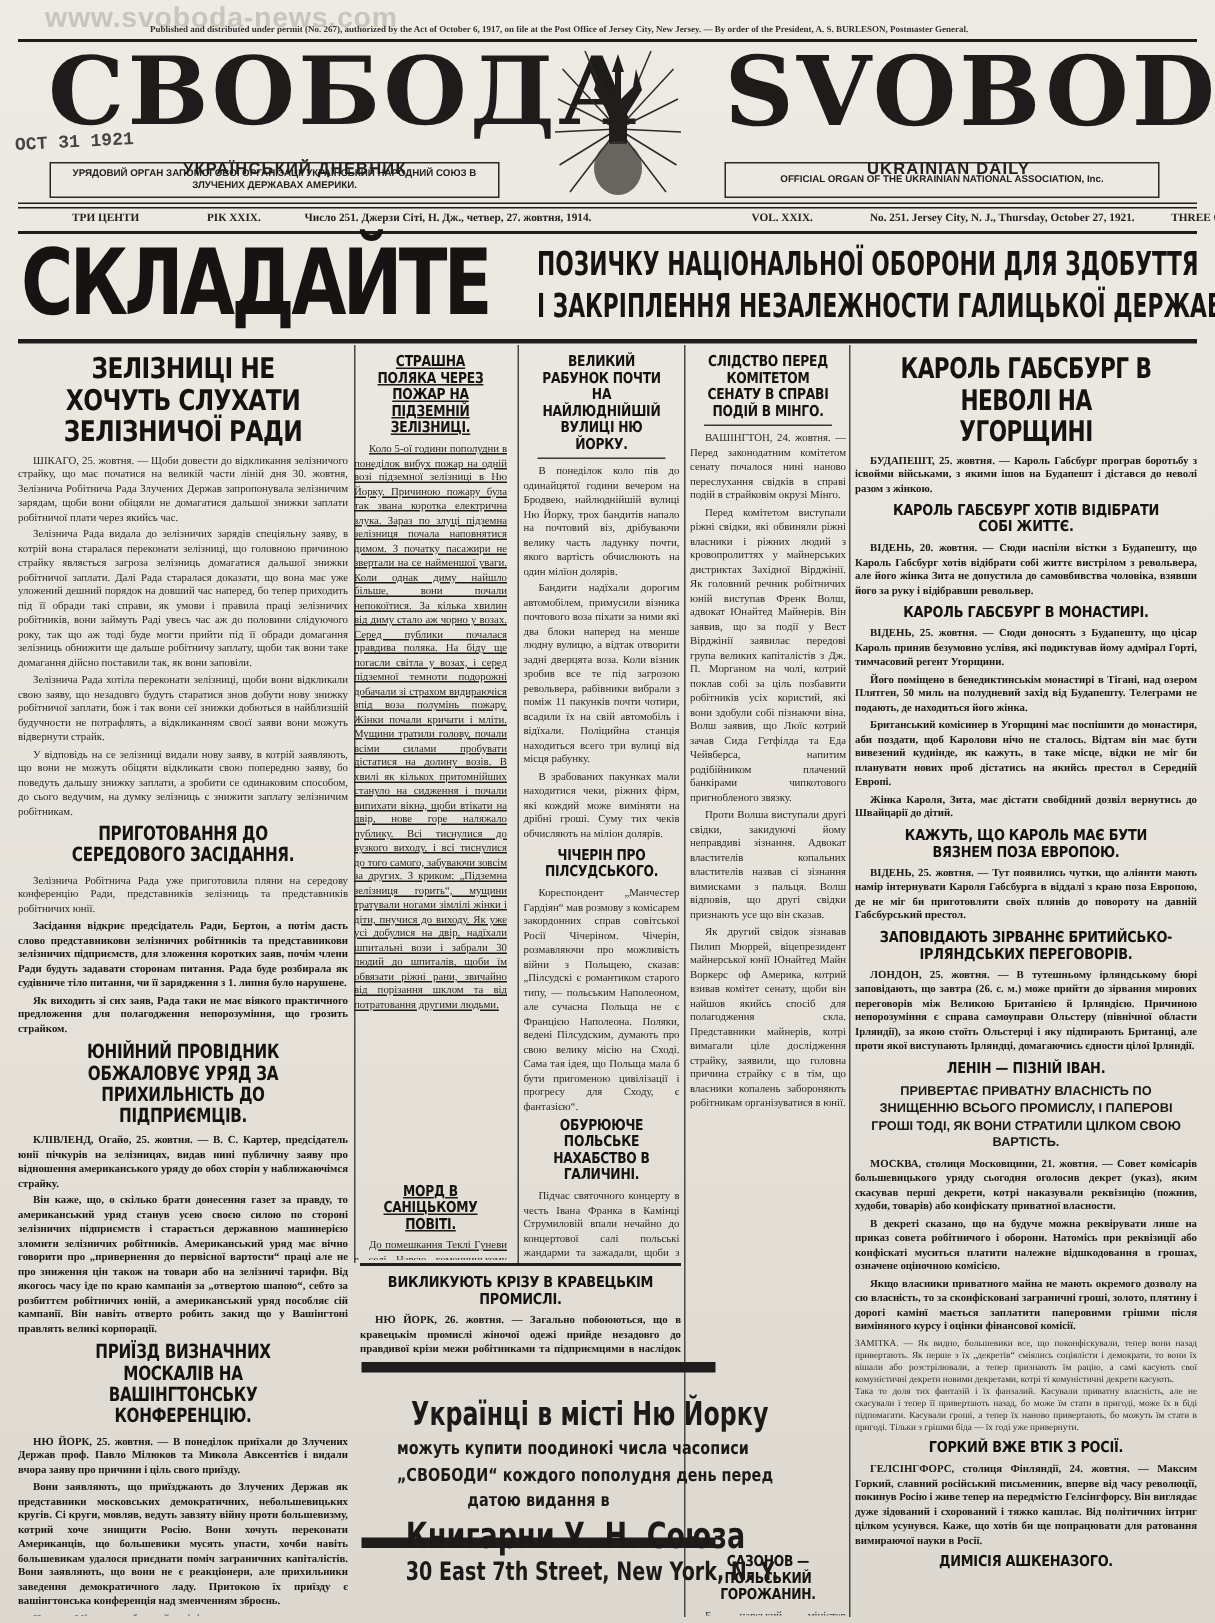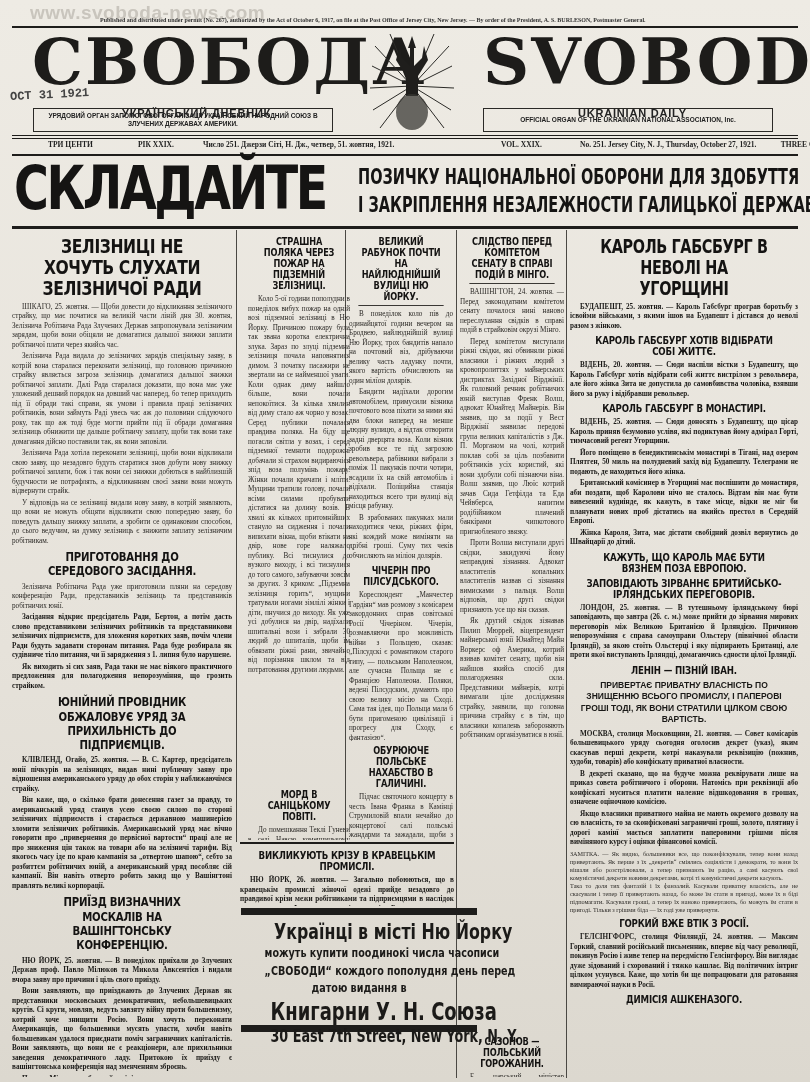--- a/index.html
+++ b/index.html
@@ -67,21 +67,21 @@
   .hl-xl { font-size: 19px; letter-spacing: -0.5px; }
   .hl-l { font-size: 13px; letter-spacing: -0.3px; }
   .hl-m { font-size: 10px; letter-spacing: -0.2px; }
   .body-text {
     font-size: 7.2px; line-height: 1.32; text-align: justify; color: #2a2825; text-indent: 10px; margin-bottom: 2px;
   }
   .bold-text { font-weight: bold; color: #1a1917; }
   .note { font-size: 6.2px; line-height: 1.3; color: #2c2a27; text-align: justify; }
   .ad {
     position: absolute; left: 241px; top: 908px; width: 236px; height: 124px; text-align: center;
-    border-top: 7px solid #1e1d1b; border-bottom: 7px solid #1e1d1b; padding-top: 4px;
+    border-top: 7px solid #1e1d1b; border-bottom: 7px solid #1e1d1b; padding-top: 16px;
   }
   .ad .a1 { font-family: "DejaVu Sans", sans-serif; font-weight: bold; font-size: 22px; transform: scaleX(0.72); white-space: nowrap; line-height: 1.2; }
   .ad .a2 { font-family: "DejaVu Sans", sans-serif; font-weight: bold; font-size: 12px; transform: scaleX(0.8); white-space: nowrap; line-height: 1.45; }
   .ad .a3 { font-family: "DejaVu Sans", sans-serif; font-weight: bold; font-size: 24px; transform: scaleX(0.75); white-space: nowrap; line-height: 1.2; }
   .ad .a4 { font-family: "DejaVu Sans", sans-serif; font-weight: bold; font-size: 17px; transform: scaleX(0.75); white-space: nowrap; line-height: 1.25; }
   .subhl { font-family: "Liberation Sans", sans-serif; font-weight: bold; font-size: 8.5px; text-align: center; line-height: 1.35; margin: 2px 4px 4px; color: #1a1917; }
   .boxed { border-bottom: 1.5px solid #3a3834; padding-bottom: 3px; }
 </style>
 </head>
 <body>
@@ -124,21 +124,21 @@
   <div class="official-box official-right">
     <span>OFFICIAL ORGAN OF THE UKRAINIAN NATIONAL ASSOCIATION, Inc.</span>
   </div>
 
   <div class="rule" style="top:135px;height:1px;"></div>
   <div class="rule" style="top:138px;height:1px;"></div>
 
   <div class="dateline">
     <span style="left:0;">ТРИ ЦЕНТИ</span>
     <span style="left:90px;">РІК XXIX.</span>
-    <span style="left:155px;">Число 251.   Джерзи Сіті, Н. Дж., четвер, 51. жовтня, 1921.</span>
+    <span style="left:155px;">Число 251.   Джерзи Сіті, Н. Дж., четвер, 27. жовтня, 1914.</span>
     <span style="left:453px;">VOL. XXIX.</span>
     <span style="left:508px;padding-left:24px;">No. 251.   Jersey City, N. J., Thursday, October 27, 1921.</span>
     <span style="right:0;">THREE CENTS</span>
   </div>
   <div class="rule" style="top:154px;height:2px;"></div>
 
   <div class="banner-big">СКЛАДАЙТЕ</div>
   <div class="banner-line" style="top:166px;">ПОЗИЧКУ НАЦІОНАЛЬНОЇ ОБОРОНИ ДЛЯ ЗДОБУТТЯ</div>
   <div class="banner-line" style="top:194px;">І ЗАКРІПЛЕННЯ НЕЗАЛЕЖНОСТИ ГАЛИЦЬКОЇ ДЕРЖАВИ</div>
   <div class="rule" style="top:226px;height:2.5px;"></div>
@@ -163,21 +163,21 @@
     <div class="hl hl-l" style="transform:scaleX(0.78);">ЮНІЙНИЙ ПРОВІДНИК ОБЖАЛОВУЄ УРЯД ЗА ПРИХИЛЬНІСТЬ ДО ПІДПРИЄМЦІВ.</div>
     <p class="body-text bold-text">КЛІВЛЕНД, Огайо, 25. жовтня. — В. С. Картер, предсідатель юнії пічкурів на зелізницях, видав нині публичну заяву про відношення американського уряду до обох сторін у наближаючімся страйку.</p>
     <p class="body-text bold-text">Він каже, що, о скілько брати донесення газет за правду, то американський уряд станув усею своєю силою по стороні зелізничих підприємств і старається державною машинерією зломити зелізничих робітників. Американський уряд має вічно говорити про „привернення до первісної вартости“ праці але не про зниження цін також на товари або на зелізничі тарифи. Від якогось часу іде по краю кампанія за „отвертою шапою“, себто за розбиттєм робітничих юній, а американський уряд пособляє сій кампанії. Він навіть отверто робить закид що у Вашінгтоні правлять великі корпорації.</p>
 
     <div class="hl hl-l" style="transform:scaleX(0.78);">ПРИЇЗД ВИЗНАЧНИХ МОСКАЛІВ НА ВАШІНГТОНСЬКУ КОНФЕРЕНЦІЮ.</div>
     <p class="body-text bold-text">НЮ ЙОРК, 25. жовтня. — В понеділок приїхали до Злучених Держав проф. Павло Мілюков та Микола Авксентієв і видали вчора заяву про причини і ціль свого приїзду.</p>
     <p class="body-text bold-text">Вони заявляють, що приїзджають до Злучених Держав як представники московських демократичних, небольшевицьких кругів. Сі круги, мовляв, ведуть завзяту війну проти большевизму, котрий хоче знищити Росію. Вони хочуть переконати Американців, що большевики мусять упасти, хочби навіть большевикам удалося приєднати поміч заграничних капіталістів. Вони заявляють, що вони не є реакціонери, але прихильники заведення демократичного ладу. Притокою їх приїзду є вашінгтонська конференція над зменченням зброєнь.</p>
     <p class="body-text bold-text">Павло Мілюков, бувший міністер заграничних справ у тимчасовім правительстві Росії, є провідником партії конституційних демократів; за царських часів він нераз боронив Українців перед царськими злоджитками, але як міністер він показався раним московським націоналістом та ворогом українського самоозначення. Авксентієв є провідником соціял-революційної партії.</p>
   </div>
 
-  <div class="col" style="left:248px;top:232px;width:102px;height:608px;">
+  <div class="col" style="left:236px;top:232px;width:102px;height:608px;text-decoration:underline;">
     <div class="hl hl-m" style="transform:scaleX(0.82);">СТРАШНА ПОЛЯКА ЧЕРЕЗ ПОЖАР НА ПІДЗЕМНІЙ ЗЕЛІЗНИЦІ.</div>
     <p class="body-text" style="height:490px;overflow:hidden;">Коло 5-ої години пополудни в понеділок вибух пожар на одній возі підземної зелізниці в Ню Йорку. Причиною пожару була так звана коротка електрична злука. Зараз по злуці підземна зелізниця почала наповнятися димом. З початку пасажири не звертали на се найменшої уваги. Коли однак диму найшло більше, вони почали непокоїтися. За кілька хвилин від диму стало аж чорно у возах. Серед публики почалася правдива поляка. На біду ще погасли світла у возах, і серед підземної темноти подорожні добачали зі страхом видираючіся зпід воза полумінь пожару. Жінки почали кричати і мліти. Мущини тратили голову, почали всіми силами пробувати дістатися на долину возів. В хвилі як кількох притомнійших станулo на сидження і почали випихати вікна, щоби втікати на двір, нове горе наляжало публику. Всі тиснулися до вузкого виходу, і всі тиснулися до того самого, забуваючи зовсім за других. З криком: „Підземна зелізниця горить“, мущини тратували ногами зімлілі жінки і діти, пнучися до виходу. Як уже усі добулися на двір, надїхали шпитальні вози і забрали 30 людий до шпиталів, щоби їм обвязати ріжні рани, звичайно від порізання шклом та від потратовання другими людьми.</p>
     <div class="hl hl-m" style="transform:scaleX(0.82);">МОРД В САНІЦЬКОМУ ПОВІТІ.</div>
     <p class="body-text">До помешкання Теклі Гуневи в селі Навсю коменчицькому вдерлося в ночі двох бандитів, убили вистрілом з револьверу господаря Ценку та заграбили 100.000 мп...</p>
   </div>
 
   <div class="col" style="left:349px;top:232px;width:104px;height:608px;">
     <div class="hl hl-m boxed" style="transform:scaleX(0.82);">ВЕЛИКИЙ РАБУНОК ПОЧТИ НА НАЙЛЮДНІЙШІЙ ВУЛИЦІ НЮ ЙОРКУ.</div>
     <p class="body-text">В понеділок коло пів до одинайцятої години вечером на Бродвею, найлюднійшій вулиці Ню Йорку, трох бандитів напало на почтовий віз, дрібуваючи велику часть ладунку почти, якого вартість обчислюють на один мілїон долярів.</p>
     <p class="body-text">Бандити надїхали дорогим автомобілем, примусили візника почтового воза піхати за ними які два блоки наперед на менше людну вулицю, а відтак отворити задні дверцята воза. Коли візник зробив все те під загрозою револьвера, рабівники вибрали з поміж 11 пакунків почти чотири, всадили їх на свій автомобіль і відїхали. Поліцийна станція находиться всего три вулиці від місця рабунку.</p>
@@ -207,20 +207,21 @@
     <div class="hl hl-m" style="transform:scaleX(0.86);">КАРОЛЬ ГАБСБУРГ ХОТІВ ВІДІБРАТИ СОБІ ЖИТТЄ.</div>
     <p class="body-text bold-text">ВІДЕНЬ, 20. жовтня. — Сюди наспіли вістки з Будапешту, що Кароль Габсбург хотів відібрати собі життє вистрілом з револьвера, але його жінка Зита не допустила до самовбивства чоловіка, взявши його за руку і відібравши револьвер.</p>
 
     <div class="hl hl-m" style="transform:scaleX(0.86);">КАРОЛЬ ГАБСБУРГ В МОНАСТИРІ.</div>
     <p class="body-text bold-text">ВІДЕНЬ, 25. жовтня. — Сюди доносять з Будапешту, що цісар Кароль приняв безумовно услівя, які подиктував йому адмірал Горті, тимчасовий регент Угорщини.</p>
     <p class="body-text bold-text">Його поміщено в бенедиктинськім монастирі в Тігані, над озером Плятген, 50 миль на полудневий захід від Будапешту. Телеграми не подають, де находиться його жінка.</p>
     <p class="body-text bold-text">Британський комісинер в Угорщині має поспішити до монастиря, аби поздати, щоб Каролови нічо не сталось. Відтам він має бути вивезений кудиінде, як кажуть, в таке місце, відки не міг би планувати нових проб дістатись на якийсь престол в Середній Европі.</p>
     <p class="body-text bold-text">Жінка Кароля, Зита, має дістати свобідний дозвіл вернутись до Швайцарії до дітий.</p>
 
     <div class="hl hl-m" style="transform:scaleX(0.86);">КАЖУТЬ, ЩО КАРОЛЬ МАЄ БУТИ ВЯЗНЕМ ПОЗА ЕВРОПОЮ.</div>
+    <p class="body-text bold-text">ВІДЕНЬ, 25. жовтня. — Тут появились чутки, що аліянти мають намір інтернувати Кароля Габсбурга в віддалі з краю поза Европою, де не міг би приготовляти своїх плянів до повороту на давній Габсбурський престол.</p>
 
     <div class="hl hl-m" style="transform:scaleX(0.86);">ЗАПОВІДАЮТЬ ЗІРВАННЄ БРИТИЙСЬКО-ІРЛЯНДСЬКИХ ПЕРЕГОВОРІВ.</div>
     <p class="body-text bold-text">ЛОНДОН, 25. жовтня. — В тутешньому ірляндському бюрі заповідають, що завтра (26. с. м.) може прийти до зірвання мирових переговорів між Великою Британією й Ірляндією. Причиною непорозуміння є справа самоуправи Ольстеру (північної области Ірляндії), за якою стоїть Ольстерці і яку підпирають Британці, але проти якої виступають Ірляндці, домагаючись єдности цілої Ірляндії.</p>
 
     <div class="hl hl-m" style="transform:scaleX(0.86);">ЛЕНІН — ПІЗНІЙ ІВАН.</div>
     <div class="subhl">ПРИВЕРТАЄ ПРИВАТНУ ВЛАСНІСТЬ ПО ЗНИЩЕННЮ ВСЬОГО ПРОМИСЛУ, І ПАПЕРОВІ ГРОШІ ТОДІ, ЯК ВОНИ СТРАТИЛИ ЦІЛКОМ СВОЮ ВАРТІСТЬ.</div>
     <p class="body-text bold-text">МОСКВА, столиця Московщини, 21. жовтня. — Совет комісарів большевицького уряду сьогодня оголосив декрет (указ), яким скасував перші декрети, котрі наказували реквізицію (пожнив, худоби, товарів) або конфіскату приватної власности.</p>
     <p class="body-text bold-text">В декреті сказано, що на будуче можна реквірувати лише на приказ совета робітничого і оборони. Натомісь при реквізиції або конфіскаті муситься платити належне відшкодовання в грошах, означене оціночною комісією.</p>
     <p class="body-text bold-text">Якщо власники приватного майна не мають окремого дозволу на сю власність, то за сконфісковані заграничні гроші, золото, плятину і дорогі камінї мається заплатити паперовими грішми після виміняного курсу і оцінки фінансової комісії.</p>
     <p class="note">ЗАМІТКА. — Як видно, большевики все, що поконфіскували, тепер вони назад привертають. Як перше з їх „декретів“ сміялись соціялісти і демократи, то вони їх вішали або розстрілювали, а тепер признають їм рацію, а самі касують свої комуністичні декрети новими декретами, котрі ті комуністичні декрети касують.</p>

